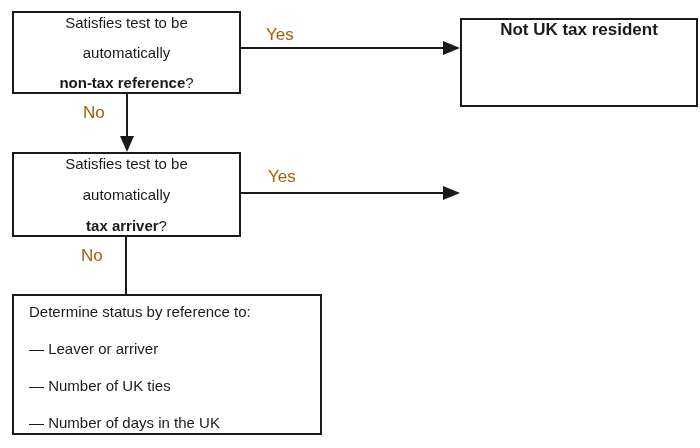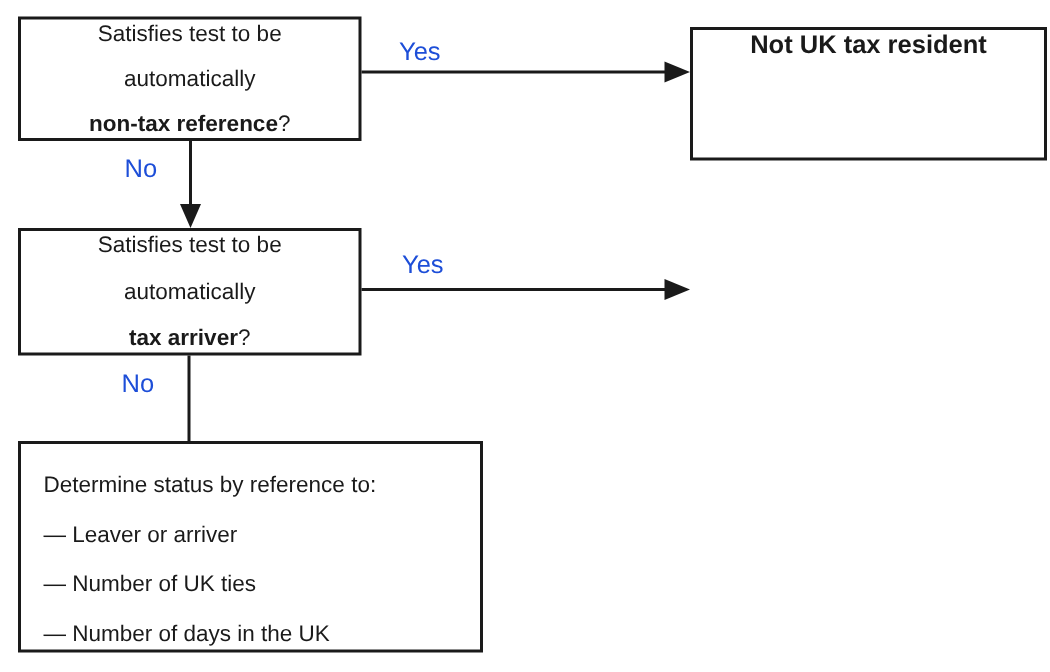--- a/index.html
+++ b/index.html
@@ -30,21 +30,21 @@
     line-height: 19px;
   }
   .node--q1   { left: 12px;  top: 11px;  width: 229px; height: 83px; }
   .node--r1   { left: 460px; top: 18px;   width: 238px; height: 89px; }
   .node--q2   { left: 12px;  top: 152px; width: 229px; height: 85px; }
   .node--r2   { left: 460px; top: 152px; width: 230px; height: 88px; }
   .node--det  {
     left: 12px; top: 294px; width: 310px; height: 141px;
     align-items: flex-start;
     text-align: left;
-    padding: 18px 12px 0 15px;
+    padding: 6px 12px 0 15px;
     line-height: 19.5px;
   }
   .node--result {
     font-weight: bold;
     font-size: 17px;
   }
   .qline b { font-weight: bold; }
   .edge-line {
     position: absolute;
     background: #1a1a1a;
@@ -68,21 +68,21 @@
   .arrowhead--down {
     border-left: 7px solid transparent;
     border-right: 7px solid transparent;
     border-top: 16px solid #1a1a1a;
   }
   .arrowhead--no1 { left: 120px; top: 136px; }
   .edge-label {
     position: absolute;
     font-size: 17px;
     line-height: 20px;
-    color: #1d4ed8;
+    color: #a16207;
     white-space: nowrap;
   }
   .label--yes1 { left: 266px; top: 25px; }
   .label--no1  { left: 83px;  top: 103px; }
   .label--yes2 { left: 268px; top: 167px; }
   .label--no2  { left: 81px;  top: 246px; }
 </style>
 </head>
 <body>
 

